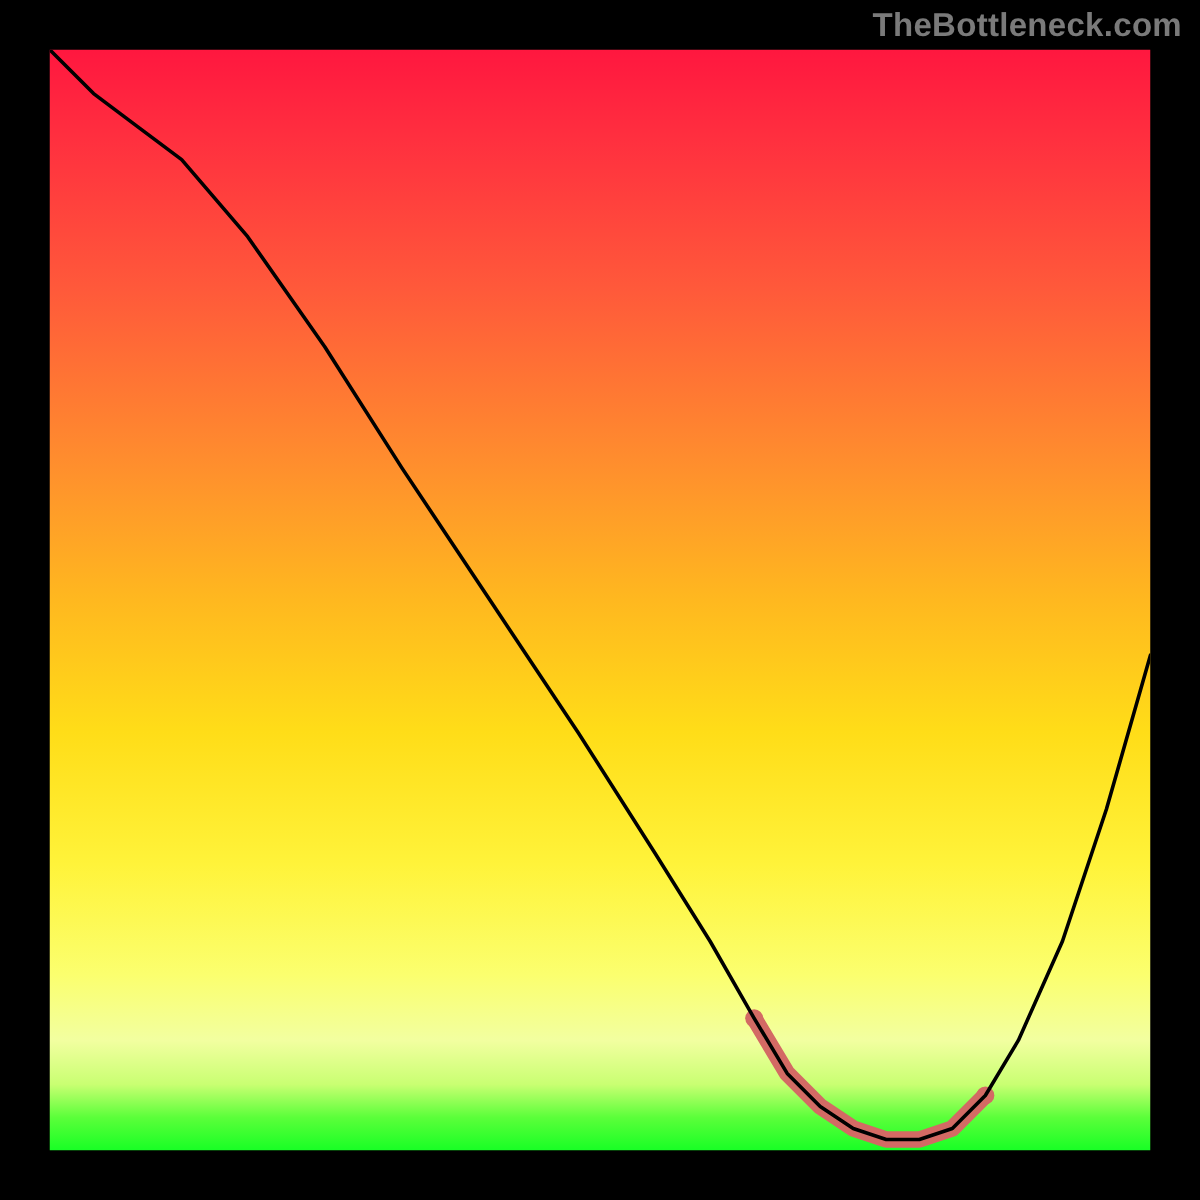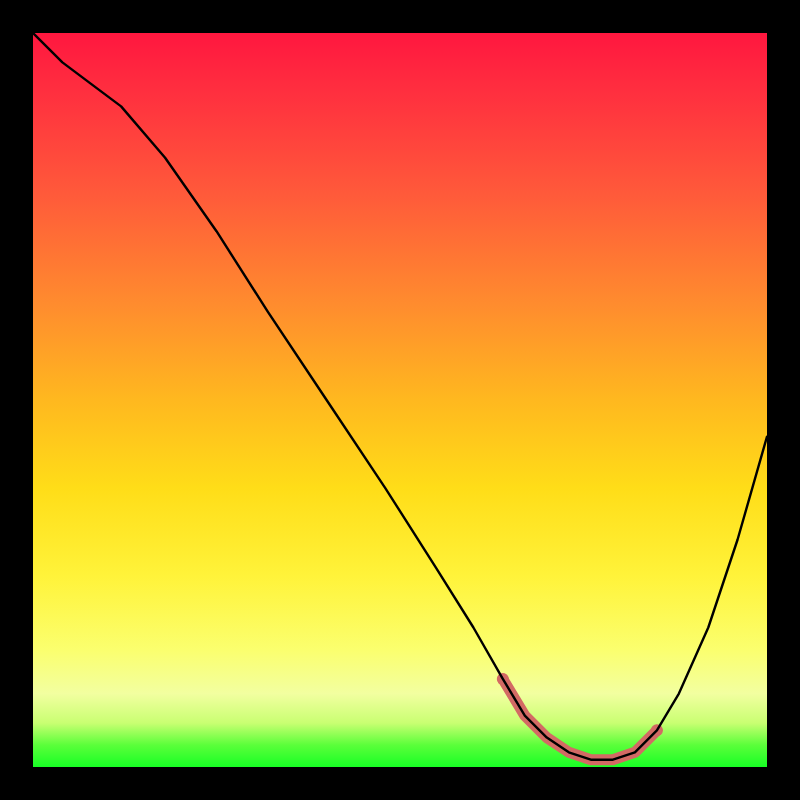--- a/index.html
+++ b/index.html
@@ -76,20 +76,21 @@
     stroke-linejoin: round;
   }
   .valley-dot {
     fill: #d36a64;
   }
 </style>
 </head>
 <body>
 
 <div class="outer">
+  <div class="attribution">TheBottleneck.com</div>
 
   <div class="plot-area">
     <div class="gradient-bg"></div>
     <svg class="curve" viewBox="0 0 734 734" preserveAspectRatio="none">
 
       <path id="valley-path" class="valley-highlight" d="M 469.8 645.9 L 491.8 682.6 L 513.8 704.6 L 535.8 719.3 L 557.8 726.7 L 579.9 726.7 L 601.9 719.3 L 623.9 697.3"></path>
       <circle id="valley-dot-start" class="valley-dot" r="6" cx="469.8" cy="645.9"></circle>
       <circle id="valley-dot-end" class="valley-dot" r="6" cx="623.9" cy="697.3"></circle>
 
       <path id="main-path" class="curve-main" d="M 0.0 0.0 L 29.4 29.4 L 58.7 51.4 L 88.1 73.4 L 132.1 124.8 L 183.5 198.2 L 234.9 278.9 L 293.6 367.0 L 352.3 455.1 L 403.7 535.8 L 440.4 594.5 L 469.8 645.9 L 491.8 682.6 L 513.8 704.6 L 535.8 719.3 L 557.8 726.7 L 579.9 726.7 L 601.9 719.3 L 623.9 697.3 L 645.9 660.6 L 675.3 594.5 L 704.6 506.5 L 734.0 403.7"></path>

